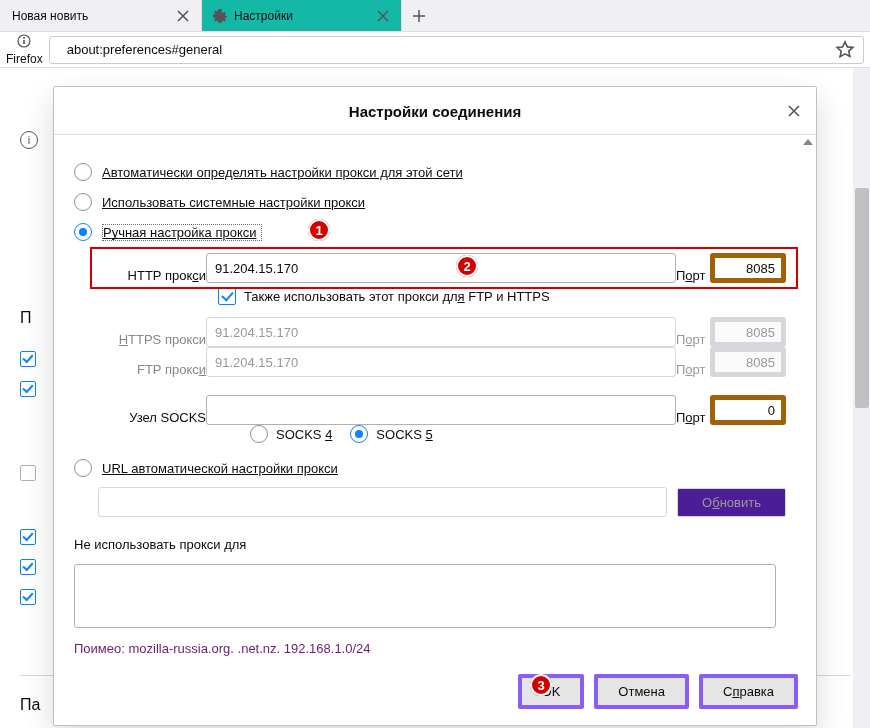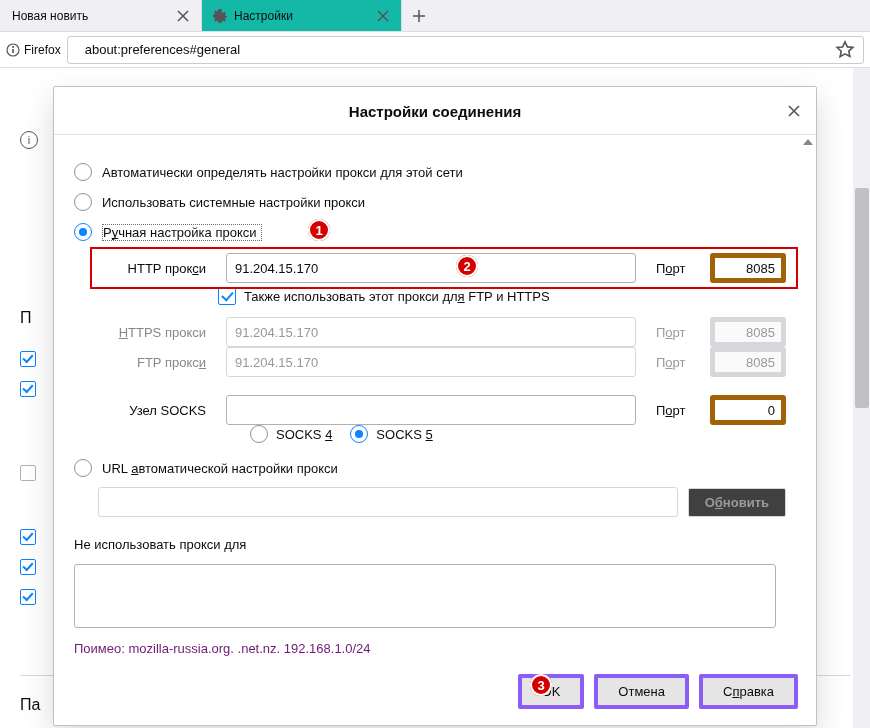--- a/index.html
+++ b/index.html
@@ -11,21 +11,21 @@
   .tab.inactive { background: #f0f0f4; }
   .tab .tab-title { flex: 1; font-size: 12px; color: #0c0c0d; }
   .tab .close { width: 16px; height: 16px; display:flex;align-items:center;justify-content:center; color:#555; }
   .tab .close svg { width:12px; height:12px; }
   .tab .gear { width:16px; height:16px; display:flex;align-items:center;justify-content:center;color:#555; }
   .newtab { display:flex;align-items:center;justify-content:center; width:34px; }
   .newtab svg { width:14px; height:14px; color:#555; }
 
   
   .navbar { display:flex; align-items:center; height:36px; background:#fff; border-bottom:1px solid #ddd; padding:4px 6px; gap:6px; }
-  .id-block { display:flex;align-items:center;gap:4px; font-size:12px; color:#0c0c0d; }
+  .id-block { display:flex;align-items:center;gap:4px; font-size:12px; color:#0c0c0d;flex-direction:column; }
   .urlbar { flex:1; display:flex; align-items:center; height:28px; border:1px solid #ccc; border-radius:3px; padding:0 8px; }
   .urlbar input { flex:1; border:none; outline:none; font-size:13px; color:#0c0c0d;margin-left:9px; }
   .urlbar .star { width:20px;height:20px;display:flex;align-items:center;justify-content:center;color:#555; }
 
   
   .page-bg { position:absolute; left:0; right:0; top:68px; bottom:0; background:#fff; padding:18px 20px; }
   .page-bg .section-title { font-size:16px; color:#0c0c0d; margin:160px 0 24px; font-weight:400; }
   .page-bg .row { display:flex; align-items:center; gap:10px; margin:14px 0; }
   .page-bg .cb { width:16px; height:16px; border:1px solid #0a84ff; border-radius:2px; display:flex;align-items:center;justify-content:center; }
   .page-bg .cb.checked::after { content:""; width:8px; height:4px; border-left:2px solid #0a84ff; border-bottom:2px solid #0a84ff; transform:rotate(-48deg) translate(1px,-1px);}
@@ -42,48 +42,48 @@
   .modal-header { text-align:center; font-size:15px; font-weight:600; padding:16px 12px 14px; position:relative; border-bottom:1px solid #e0e0e2; }
   .modal-close { position:absolute; right:12px; top:14px; width:20px; height:20px; display:flex;align-items:center;justify-content:center; color:#555; cursor:pointer; }
   .modal-body { position:relative; padding:20px 30px 6px 10px; }
   .modal-scroll { position:absolute; right:0; top:0; bottom:0; width:18px; background:#fff; }
   .modal-scroll .arrow-up { position:absolute; top:4px; left:5px; width:0;height:0;border-left:5px solid transparent;border-right:5px solid transparent;border-bottom:6px solid #888; }
   .modal-footer { display:flex; justify-content:flex-end; align-items:center; gap:10px; padding:12px 18px 16px; }
   .btn { padding:6px 20px; border:4px solid #8b5cf6; background:#e5e5e5; font-size:13px; cursor:pointer; border-radius:2px; color:#0c0c0d; }
   .underlined { text-decoration: underline; text-decoration-skip-ink: none; }
 
   
-  .opt-row { display:flex; align-items:center; gap:10px; margin:8px 0 12px 10px; }
+  .opt-row { display:flex; align-items:center; gap:10px; margin:8px 0 12px 10px;text-decoration:underline; }
   .radio { width:18px;height:18px;border:1.2px solid #8f8f9d;border-radius:50%;display:flex;align-items:center;justify-content:center; background:#fff; flex-shrink:0;}
   .radio.selected { border-color:#0a84ff; }
   .radio.selected::after { content:""; width:8px;height:8px;border-radius:50%;background:#0a84ff; }
   .opt-label { font-size:13px; }
   .dotted-box { border:1px dotted #6c6c70; padding-right:4px; }
 
   
   .field-zone { margin-left:34px; }
-  .field-row { display:flex; align-items:center; gap:20px; margin-bottom:0; }
+  .field-row { display:flex; align-items:flex-end; gap:0; margin-bottom:0; }
   .field-label { width:108px; text-align:right; font-size:13px; color:#0c0c0d; }
   .field-label.dim { color:#888; }
   .txt { flex:1; height:30px; border:1px solid #b1b1b3; border-radius:3px; padding:0 8px; font-size:13px; background:#fff; outline:none; color:#0c0c0d;}
   .txt.dim { color:#999; background:#fff; border-color:#d7d7db; }
   .port-label { font-size:13px; width:34px; text-align:left; }
   .port-label.dim { color:#999; }
   .port-input { width:76px; height:30px; border:5px solid #a16207; border-radius:3px; text-align:right; padding:0 6px; font-size:13px; color:#0c0c0d; outline:none; }
   .port-input.dim { color:#999; border-color:#d7d7db; }
 
   .checkbox-row { display:flex; align-items:center; gap:8px; margin:4px 0 12px 120px; }
   .cb2 { width:18px;height:18px;border:1.4px solid #0a84ff;border-radius:2px;display:flex;align-items:center;justify-content:center; }
   .cb2.checked::after { content:""; width:9px;height:5px;border-left:2px solid #0a84ff;border-bottom:2px solid #0a84ff; transform:rotate(-48deg) translate(1px,-1px); }
 
   .socks-row { display:flex; align-items:center; gap:18px; margin:0 0 16px 152px; }
 
   .autoconfig { margin:10px 0 8px 10px; }
   .autoconfig-row { display:flex; align-items:center; gap:10px; margin:10px 0 0 34px; }
-  .btn-disabled { padding:6px 16px; border:1px solid #d7d7db; background:#404040; color:#999; font-size:13px; border-radius:2px;font-weight:bold; }
+  .btn-disabled { padding:6px 24px; border:1px solid #d7d7db; background:#4c1d95; color:#999; font-size:13px; border-radius:2px; }
 
   .noprox { margin:20px 0 6px 10px; font-size:13px; }
   .noprox-area { margin:6px 10px 0 10px; height:64px; border:1px solid #b1b1b3; border-radius:3px; width:calc(100% - 20px); resize:none; font-size:13px; padding:6px 8px; outline:none; }
   .example { margin:10px 0 0 10px; font-size:13px; color:#701a75; overflow:hidden; white-space:nowrap; }
 
   
   .highlight-red { position:absolute; border:2.5px solid #d40000; pointer-events:none; }
   .bubble { position:absolute; width:22px;height:22px;border-radius:50%;background:#d40000;color:#fff;display:flex;align-items:center;justify-content:center;font-weight:bold;font-size:13px;pointer-events:none; box-shadow:0 0 0 2px #fff inset; }
 </style>
 </head>

